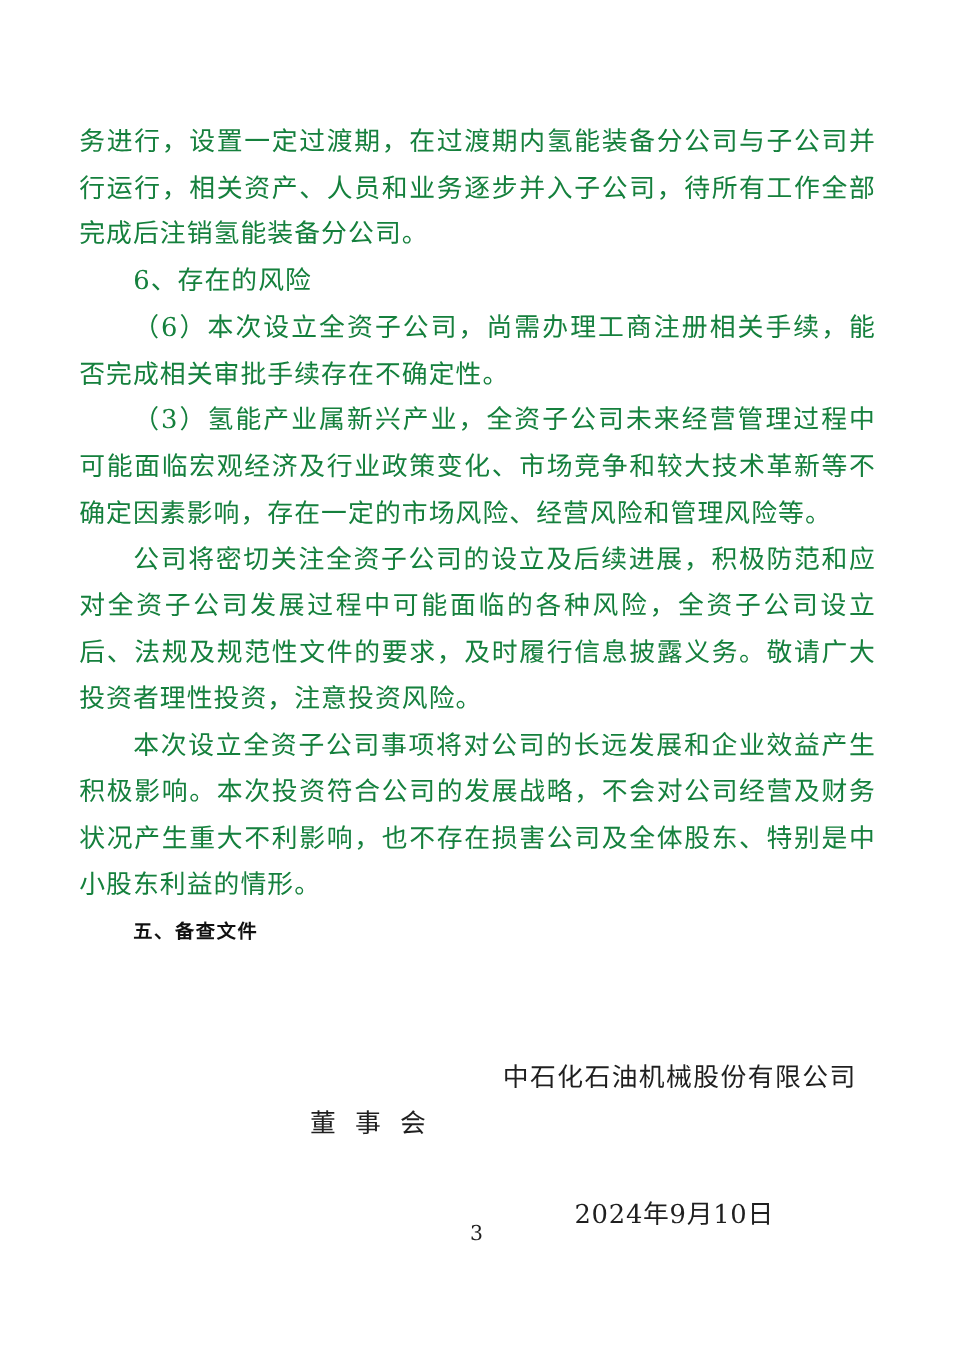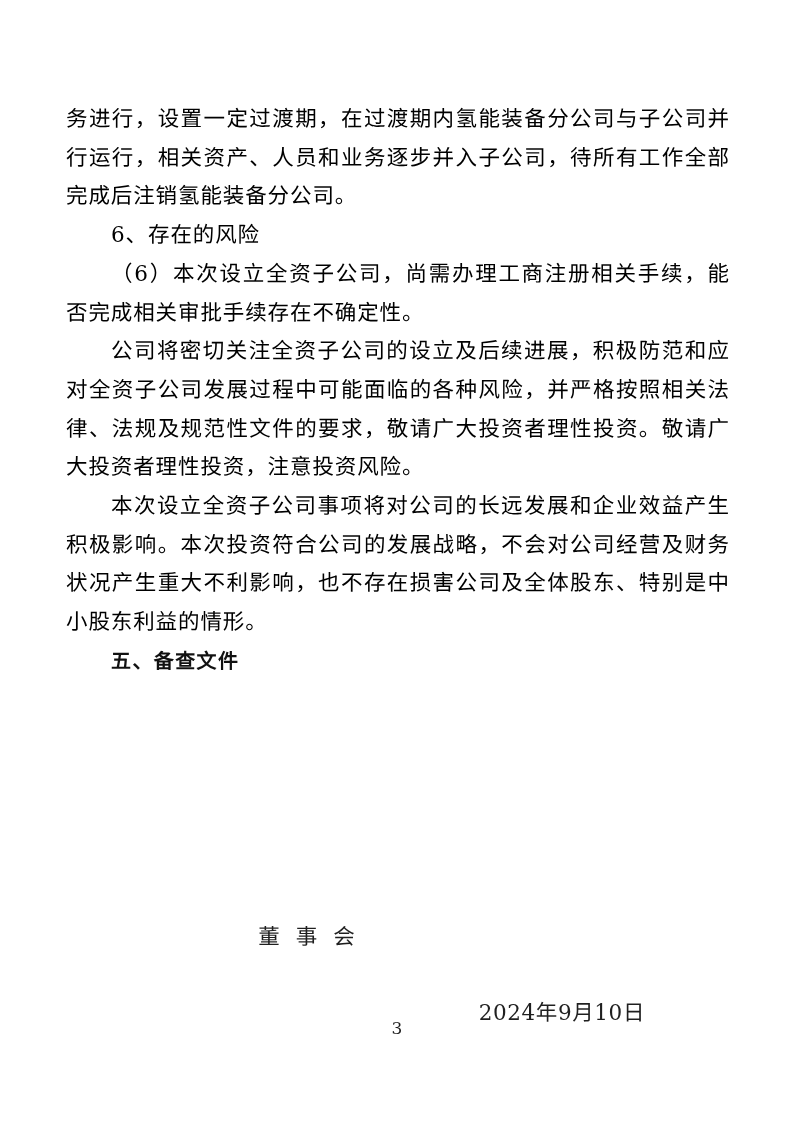--- a/index.html
+++ b/index.html
@@ -31,36 +31,36 @@
   .para {
     font-family: "DejaVu Serif", "Liberation Serif", serif;
     font-size: 21.5px;
     line-height: 38.7px;
     text-align: justify;
     text-justify: inter-character;
     text-indent: 0;
     margin: 0;
     letter-spacing: 0.9px;
     word-break: break-all;
-    color: #000000;
+    color: #15803d;
   }
   .para.indent {
     text-indent: 45px;
   }
   
   .para.cont {
     text-indent: 0;
   }
   
   .para.tight {
     letter-spacing: 0.2px;
   }
   .heading {
     font-family: "DejaVu Serif", "Liberation Serif", serif;
-    font-size: 20px;
+    font-size: 16px;
     line-height: 38.7px;
     font-weight: bold;
     text-indent: 45px;
     margin: 0;
     letter-spacing: 1.4px;
     color: #111111;
   }
   .sig-line {
     font-family: "DejaVu Serif", "Liberation Serif", serif;
     font-size: 21.5px;
@@ -111,32 +111,34 @@
 
   <div class="content">
 
     <p class="para cont">务进行，设置一定过渡期，在过渡期内氢能装备分公司与子公司并行运行，相关资产、人员和业务逐步并入子公司，待所有工作全部完成后注销氢能装备分公司。</p>
 
     <p class="para indent">6、存在的风险</p>
 
     <p class="para indent">（6）本次设立全资子公司，尚需办理工商注册相关手续，能否完成相关审批手续存在不确定性。</p>
 
 
+    <p class="para indent">（3）氢能产业属新兴产业，全资子公司未来经营管理过程中可能面临宏观经济及行业政策变化、市场竞争和较大技术革新等不确定因素影响，存在一定的市场风险、经营风险和管理风险等。</p>
 
-    <p class="para indent">公司将密切关注全资子公司的设立及后续进展，积极防范和应对全资子公司发展过程中可能面临的各种风险，并严格按照相关法律、法规及规范性文件的要求，敬请广大投资者理性投资。敬请广大投资者理性投资，注意投资风险。</p>
+    <p class="para indent">公司将密切关注全资子公司的设立及后续进展，积极防范和应对全资子公司发展过程中可能面临的各种风险，全资子公司设立后、法规及规范性文件的要求，及时履行信息披露义务。敬请广大投资者理性投资，注意投资风险。</p>
 
 
     <p class="para indent">本次设立全资子公司事项将对公司的长远发展和企业效益产生积极影响。本次投资符合公司的发展战略，不会对公司经营及财务状况产生重大不利影响，也不存在损害公司及全体股东、特别是中小股东利益的情形。</p>
 
     <p class="heading">五、备查文件</p>
 
 
 
   </div>
 
+  <div class="sig-line sig-company">中石化石油机械股份有限公司</div>
 
   <div class="sig-line sig-board">董事会</div>
 
   <div class="sig-line sig-date">2024年9月10日</div>
 
   <div class="page-number">3</div>
 
 </div>
 
 </body></html>

